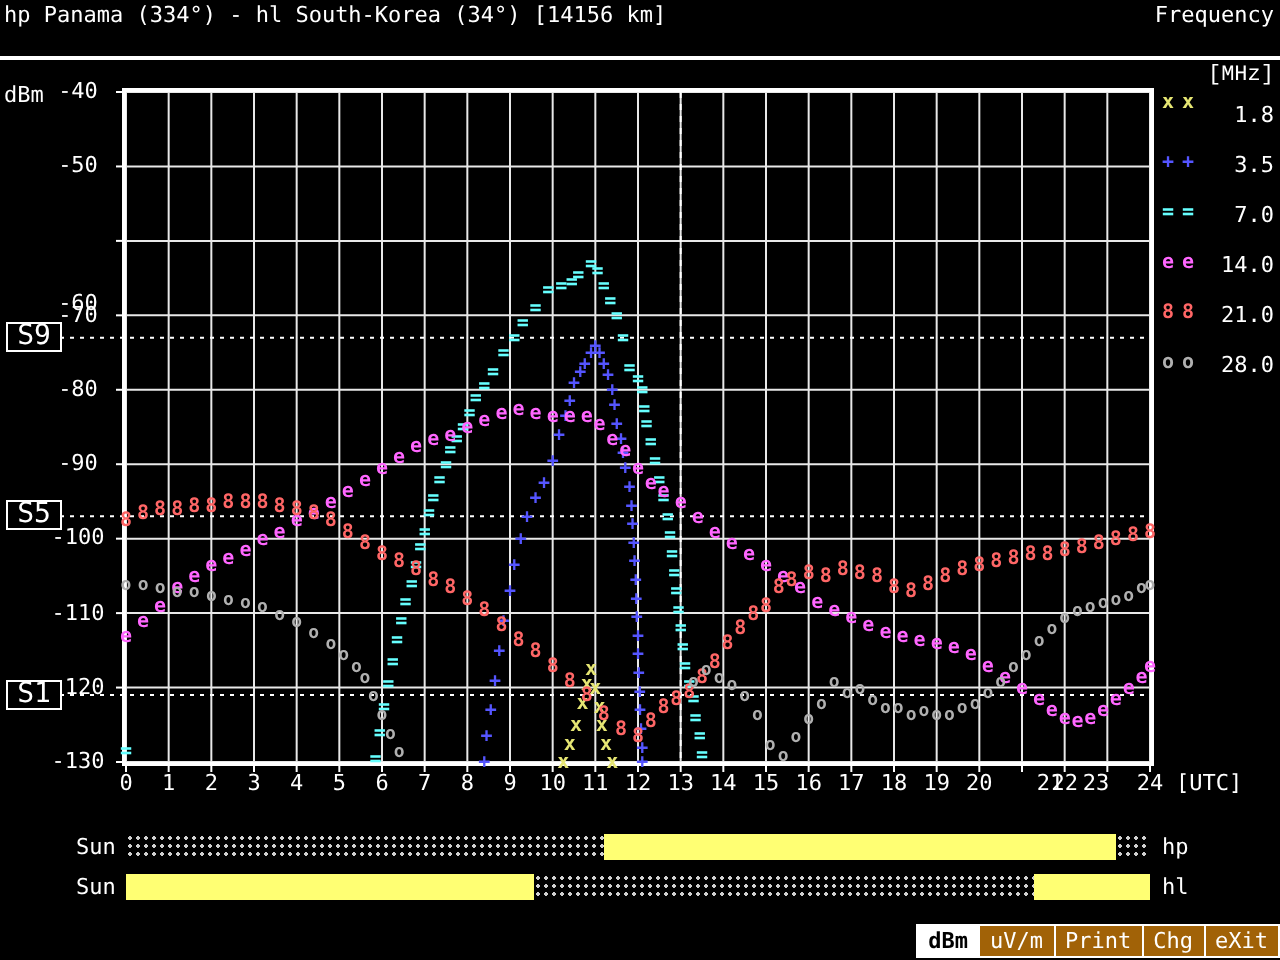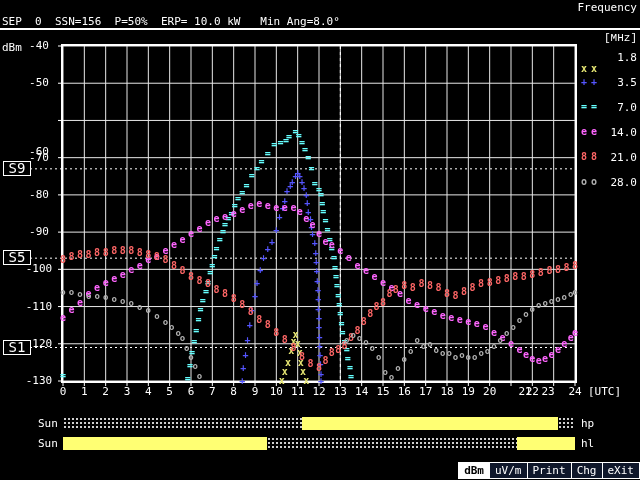--- a/index.html
+++ b/index.html
@@ -14,30 +14,30 @@
         text-align:center;line-height:13px;font-size:14px;background:#000;}
   .leg-mark{position:absolute;font-size:10px;font-weight:bold;letter-spacing:4px;}
   .leg-lab{position:absolute;width:40px;text-align:right;font-size:11px;}
   .sunbar{position:absolute;left:63px;width:512px;height:13px;display:flex;}
   .sunseg-light{height:100%;}
   .sunseg-dark{height:100%;background-color:#000;
       background-image:radial-gradient(#cfcfcf 0.8px, transparent 0.9px);
       background-size:4px 4px;}
   .btnrow{position:absolute;top:462px;right:0px;height:17px;display:flex;}
   .btn{height:15px;line-height:15px;border:1px solid #fff;border-right:none;
-       background:#0f172a;color:#fff;text-align:center;font-size:11px;padding:0 5px;cursor:pointer;}
+       background:#a16207;color:#fff;text-align:center;font-size:11px;padding:0 5px;cursor:pointer;}
   .btn:last-child{border-right:1px solid #fff;}
   .btn.active{background:#fff;color:#000;font-weight:bold;}
 </style>
 </head>
 <body>
 
 <div id="screen">
+  <div class="abs" style="left:2px;top:1px;">hp Panama (334°) - hl South-Korea (34°) [14156 km]</div>
   <div class="abs" style="right:3px;top:1px;">Frequency</div>
-  <div class="abs" style="left:2px;top:15px;">SEP  0  SSN=156  P=50%  ERP= 10.0 kW   Min Ang=8.0°</div>
   <div class="hdr-rule"></div>
 
   <div class="abs" style="left:2px;top:41px;">dBm</div>
   <div class="abs" style="right:3px;top:32px;font-family:Liberation Mono, monospace;">[MHz]</div>
   <div class="abs" style="left:588px;top:385px;">[UTC]</div>
 
   <svg id="chart-svg" width="640" height="480" viewBox="0 0 640 480">
       <line x1="63" y1="46" x2="63" y2="381" stroke="#e8e8e8" stroke-width="1"></line>
       <line x1="84.33333333333333" y1="46" x2="84.33333333333333" y2="381" stroke="#e8e8e8" stroke-width="1"></line>
       <line x1="105.66666666666666" y1="46" x2="105.66666666666666" y2="381" stroke="#e8e8e8" stroke-width="1"></line>
@@ -457,21 +457,21 @@
       <div class="xlab" style="left: 521.333px; top: 385px;">22</div>
       <div class="xlab" style="left: 537px; top: 385px;">23</div>
       <div class="xlab" style="left: 564px; top: 385px;">24</div>
     </div>
   <div id="sboxes">
       <div class="sbox" style="top: 160.833px;">S9</div>
       <div class="sbox" style="top: 250.167px;">S5</div>
       <div class="sbox" style="top: 339.5px;">S1</div>
     </div>
   <div id="legend">
-      <div class="leg-mark" style="left: 581px; top: 63px; color: rgb(230, 230, 115);">xx</div>
+      <div class="leg-mark" style="left: 581px; top: 46px; color: rgb(230, 230, 115);">xx</div>
       <div class="leg-lab" style="left: 597px; top: 51px;">1.8</div>
       <div class="leg-mark" style="left: 581px; top: 76px; color: rgb(85, 85, 255);">++</div>
       <div class="leg-lab" style="left: 597px; top: 76px;">3.5</div>
       <div class="leg-mark" style="left: 581px; top: 101px; color: rgb(102, 255, 255);">==</div>
       <div class="leg-lab" style="left: 597px; top: 101px;">7.0</div>
       <div class="leg-mark" style="left: 581px; top: 126px; color: rgb(255, 102, 255);">ee</div>
       <div class="leg-lab" style="left: 597px; top: 126px;">14.0</div>
       <div class="leg-mark" style="left: 581px; top: 151px; color: rgb(255, 102, 102); text-align: center;">88</div>
       <div class="leg-lab" style="left: 597px; top: 151px;">21.0</div>
       <div class="leg-mark" style="left: 581px; top: 176px; color: rgb(176, 176, 176);">oo</div>

